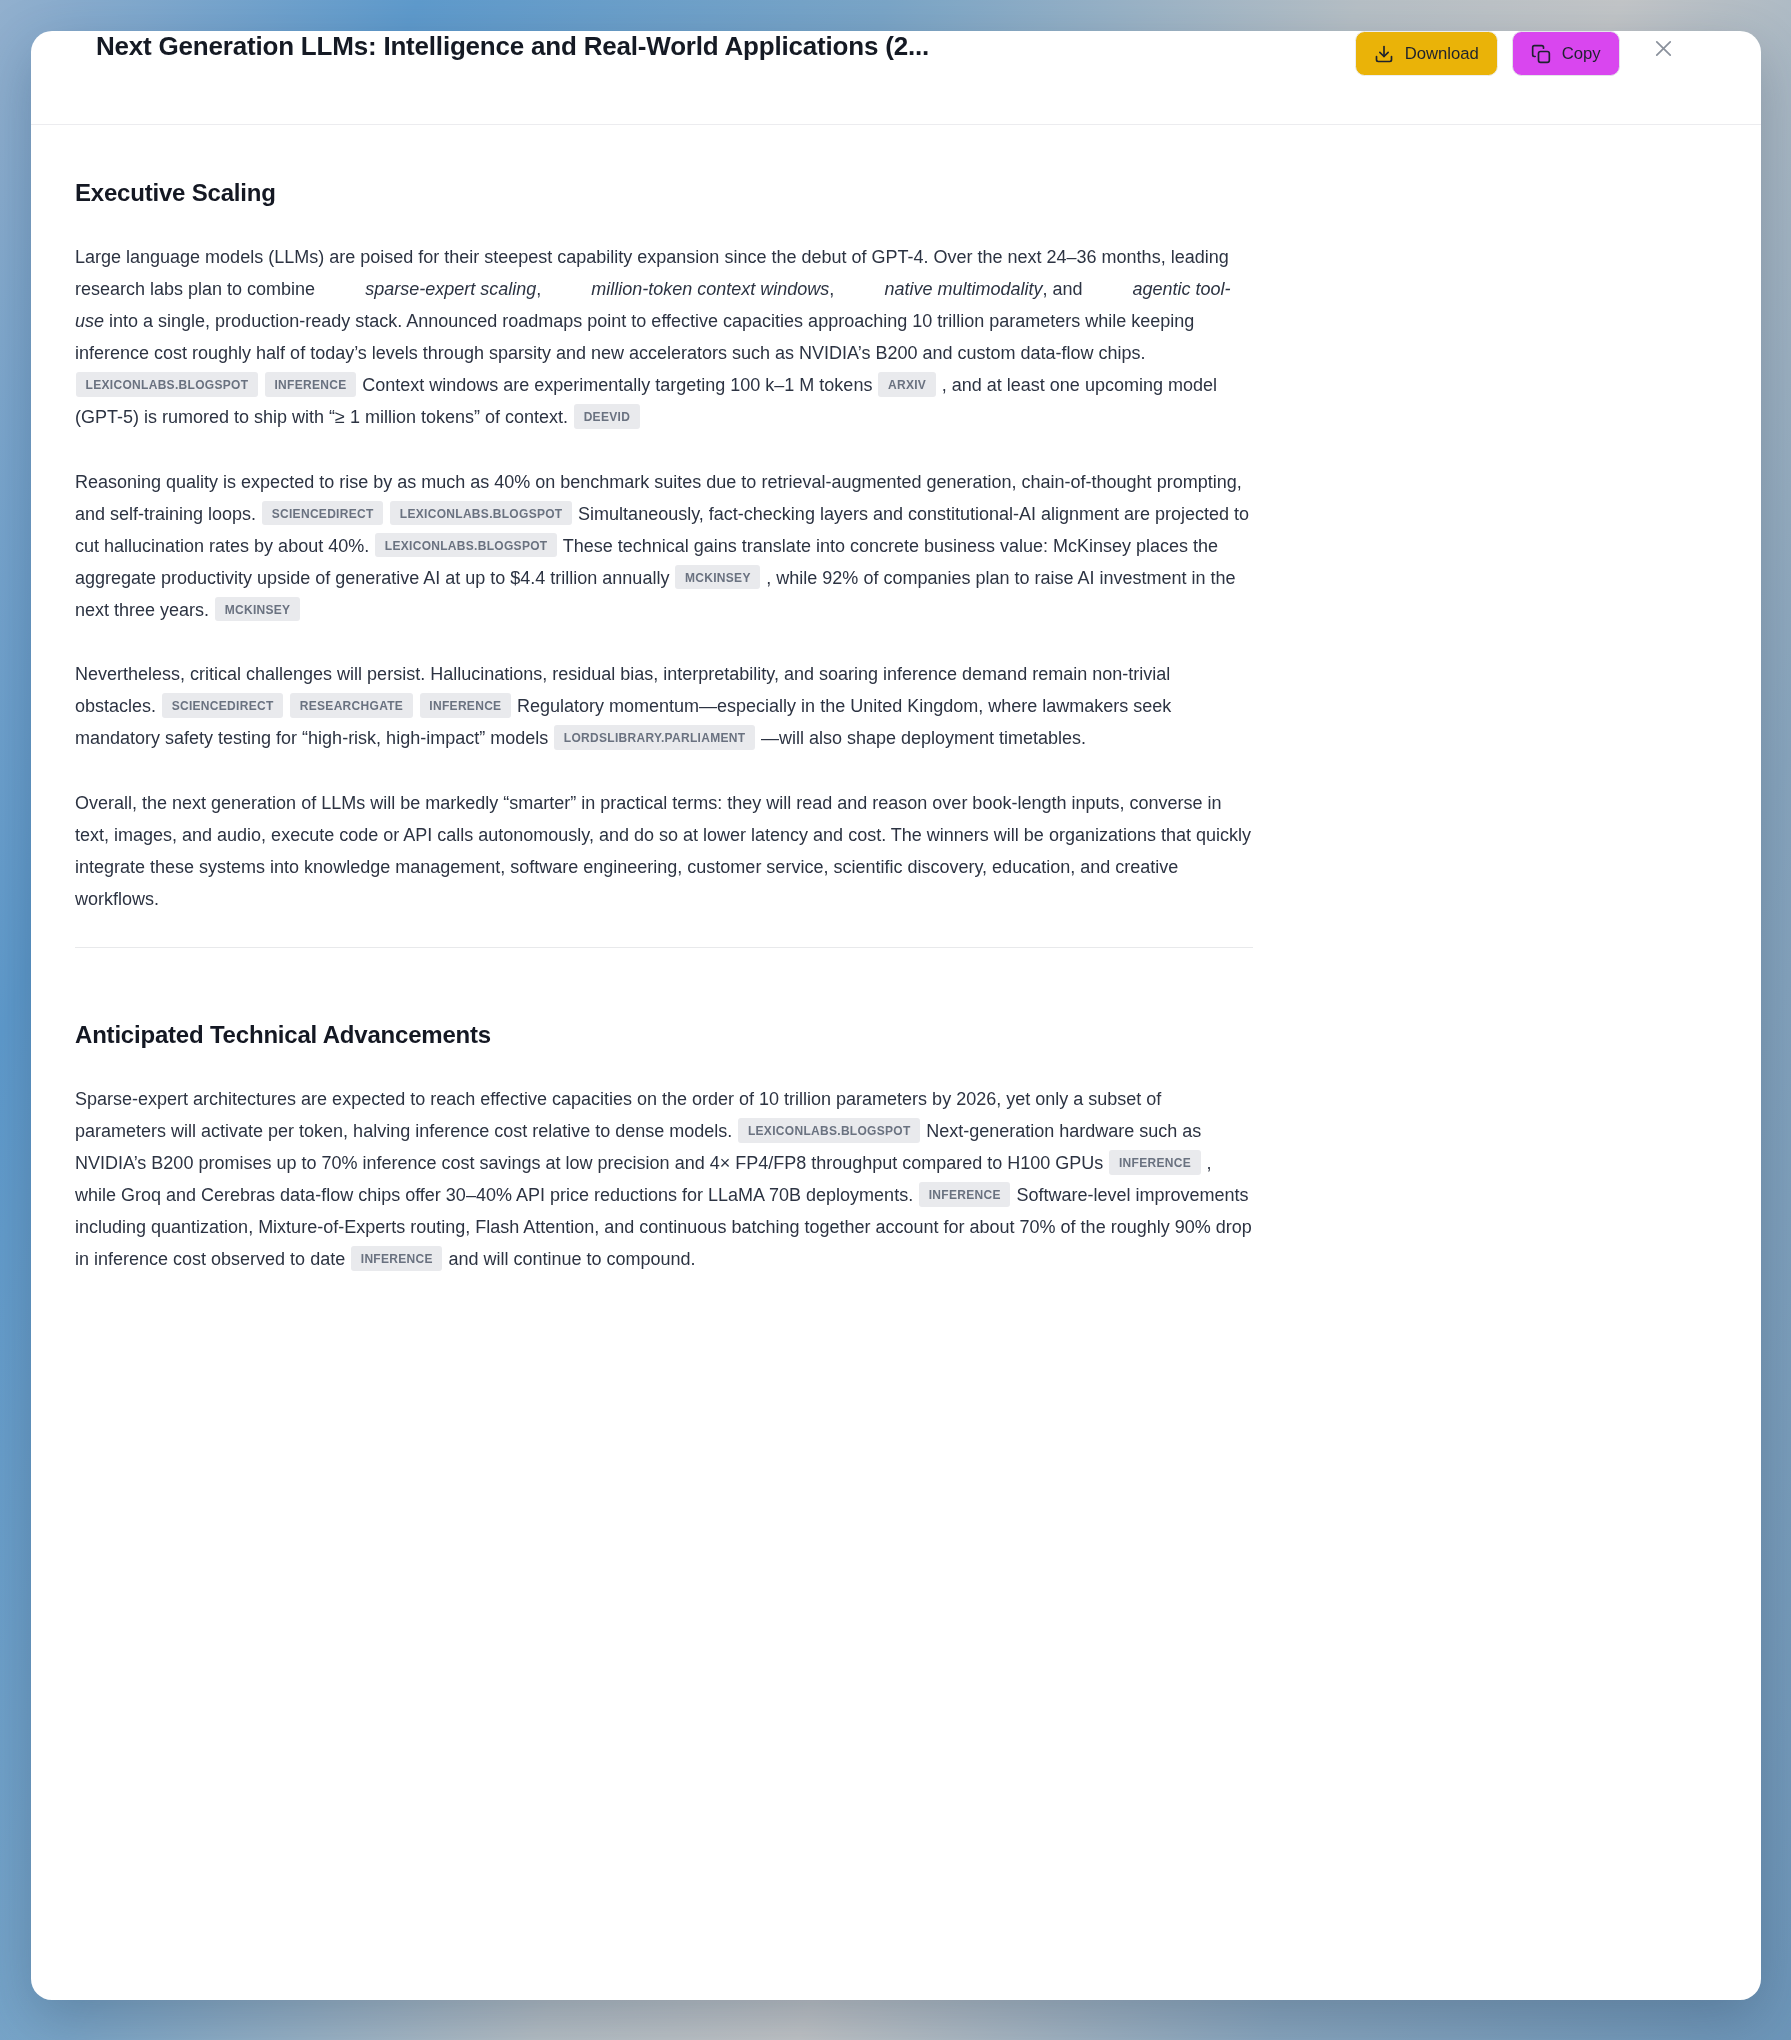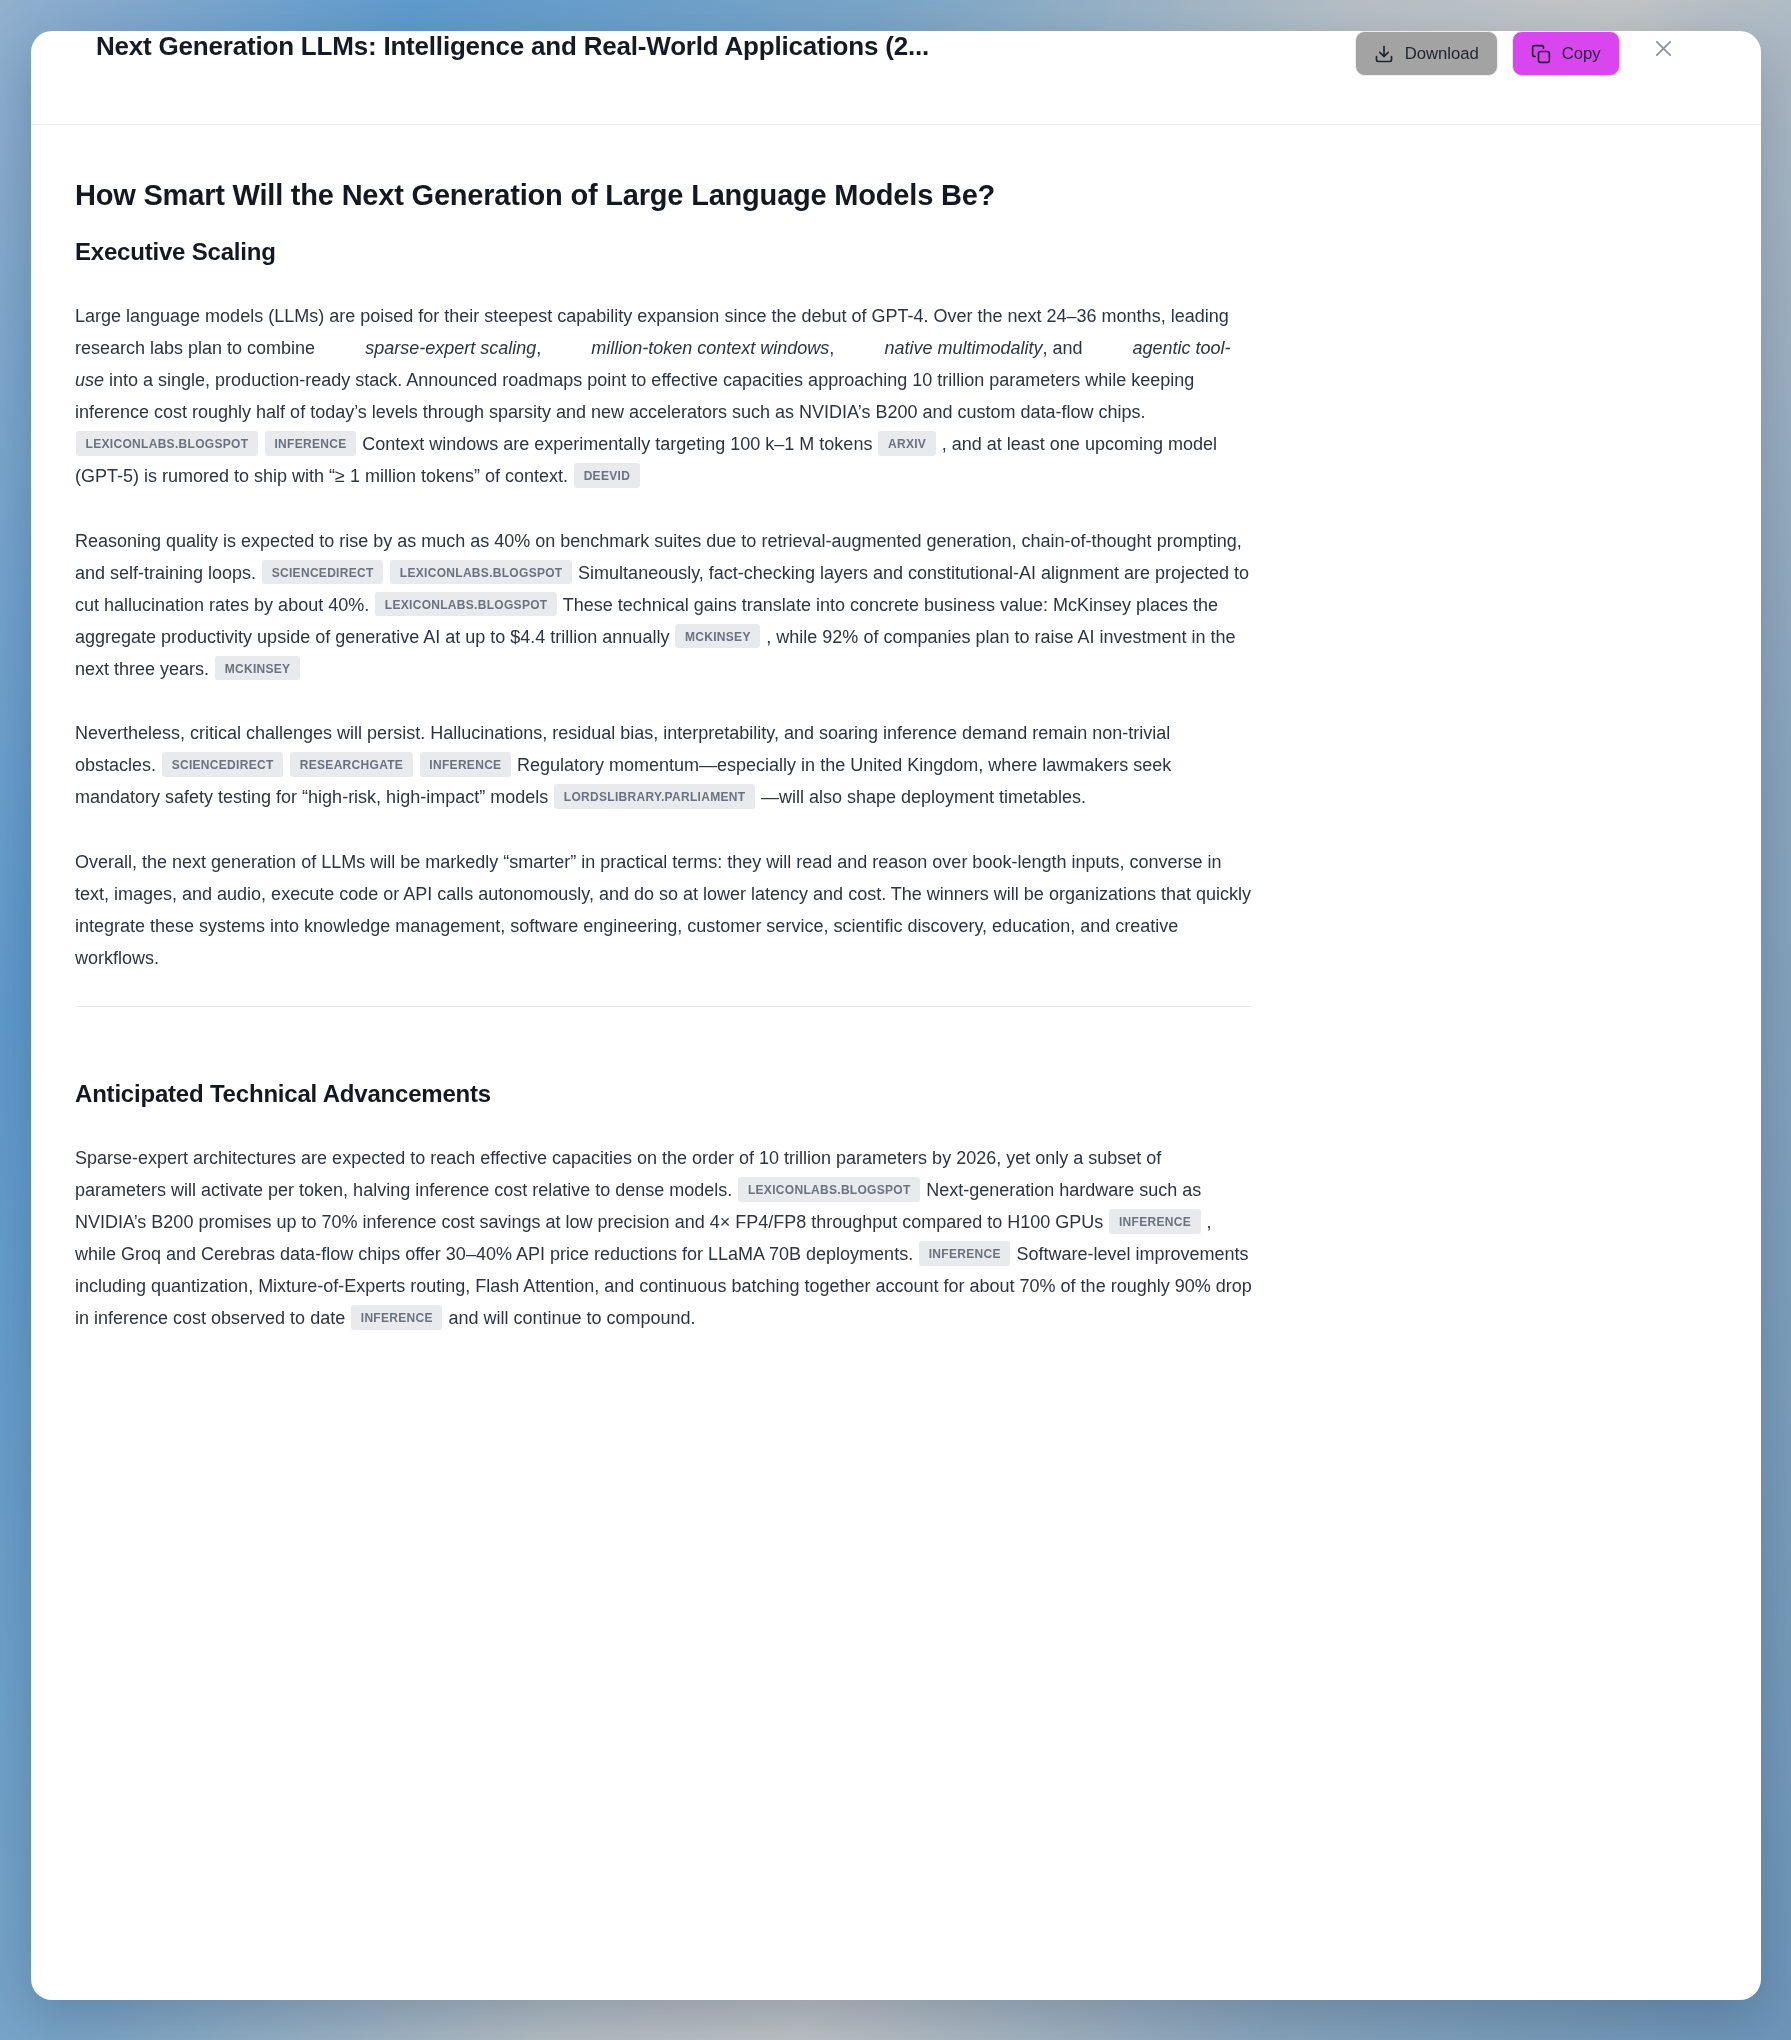--- a/index.html
+++ b/index.html
@@ -51,21 +51,21 @@
     height: 45px;
     padding: 0 18px;
     border-radius: 9.6px;
     font-family: "Liberation Sans", sans-serif;
     font-size: 16.7px;
     font-weight: 500;
     color: #1d222e;
     cursor: pointer;
   }
   .btn svg { display: block; }
-  .btn-download { background: #a3a3a3; border: 1px solid #eceef0; }
+  .btn-download { background: #eab308; border: 1px solid #eceef0; }
   .btn-copy { background: #d946ef; border: 1px solid #e3e5e9; margin-left: 14.3px; }
   .close-btn {
     margin-left: 27px;
     background: none;
     border: none;
     padding: 5.7px;
     color: #8a919c;
     cursor: pointer;
     display: inline-flex;
   }
@@ -165,21 +165,20 @@
         <svg width="23" height="23" viewBox="0 0 24 24" fill="none" stroke="#8a919c" stroke-width="1.8" stroke-linecap="round">
           <line x1="5" y1="5" x2="19" y2="19"></line>
           <line x1="19" y1="5" x2="5" y2="19"></line>
         </svg>
       </span>
     </button>
   </div>
 
   <div class="viewer-content">
     <div class="doc" id="doc-body">
-      <h1 class="doc-title">How Smart Will the Next Generation of Large Language Models Be?</h1>
 
     <h2>Executive Scaling</h2>
         <p class="doc-paragraph">Large language models (LLMs) are poised for their steepest capability expansion since the debut of GPT-4. Over the next 24–36 months, leading research labs plan to combine <em>sparse-expert scaling</em>, <em>million-token context windows</em>, <em>native multimodality</em>, and <em>agentic tool-use</em> into a single, production-ready stack. Announced roadmaps point to effective capacities approaching 10 trillion parameters while keeping inference cost roughly half of today’s levels through sparsity and new accelerators such as NVIDIA’s B200 and custom data-flow chips. <span class="citation-badge">LEXICONLABS.BLOGSPOT</span> <span class="citation-badge">INFERENCE</span> Context windows are experimentally targeting 100 k–1 M tokens <span class="citation-badge">ARXIV</span> , and at least one upcoming model (GPT-5) is rumored to ship with “≥ 1 million tokens” of context. <span class="citation-badge">DEEVID</span></p>
         <p class="doc-paragraph">Reasoning quality is expected to rise by as much as 40% on benchmark suites due to retrieval-augmented generation, chain-of-thought prompting, and self-training loops. <span class="citation-badge">SCIENCEDIRECT</span> <span class="citation-badge">LEXICONLABS.BLOGSPOT</span> Simultaneously, fact-checking layers and constitutional-AI alignment are projected to cut hallucination rates by about 40%. <span class="citation-badge">LEXICONLABS.BLOGSPOT</span> These technical gains translate into concrete business value: McKinsey places the aggregate productivity upside of generative AI at up to $4.4 trillion annually <span class="citation-badge">MCKINSEY</span> , while 92% of companies plan to raise AI investment in the next three years. <span class="citation-badge">MCKINSEY</span></p>
         <p class="doc-paragraph">Nevertheless, critical challenges will persist. Hallucinations, residual bias, interpretability, and soaring inference demand remain non-trivial obstacles. <span class="citation-badge">SCIENCEDIRECT</span> <span class="citation-badge">RESEARCHGATE</span> <span class="citation-badge">INFERENCE</span> Regulatory momentum—especially in the United Kingdom, where lawmakers seek mandatory safety testing for “high-risk, high-impact” models <span class="citation-badge">LORDSLIBRARY.PARLIAMENT</span> —will also shape deployment timetables.</p>
         <p class="doc-paragraph">Overall, the next generation of LLMs will be markedly “smarter” in practical terms: they will read and reason over book-length inputs, converse in text, images, and audio, execute code or API calls autonomously, and do so at lower latency and cost. The winners will be organizations that quickly integrate these systems into knowledge management, software engineering, customer service, scientific discovery, education, and creative workflows.</p>
         <hr class="doc-divider">
         <h2>Anticipated Technical Advancements</h2>
         <p class="doc-paragraph">Sparse-expert architectures are expected to reach effective capacities on the order of 10 trillion parameters by 2026, yet only a subset of parameters will activate per token, halving inference cost relative to dense models. <span class="citation-badge">LEXICONLABS.BLOGSPOT</span> Next-generation hardware such as NVIDIA’s B200 promises up to 70% inference cost savings at low precision and 4× FP4/FP8 throughput compared to H100 GPUs <span class="citation-badge">INFERENCE</span> , while Groq and Cerebras data-flow chips offer 30–40% API price reductions for LLaMA 70B deployments. <span class="citation-badge">INFERENCE</span> Software-level improvements including quantization, Mixture-of-Experts routing, Flash Attention, and continuous batching together account for about 70% of the roughly 90% drop in inference cost observed to date <span class="citation-badge">INFERENCE</span> and will continue to compound.</p>
       </div>

